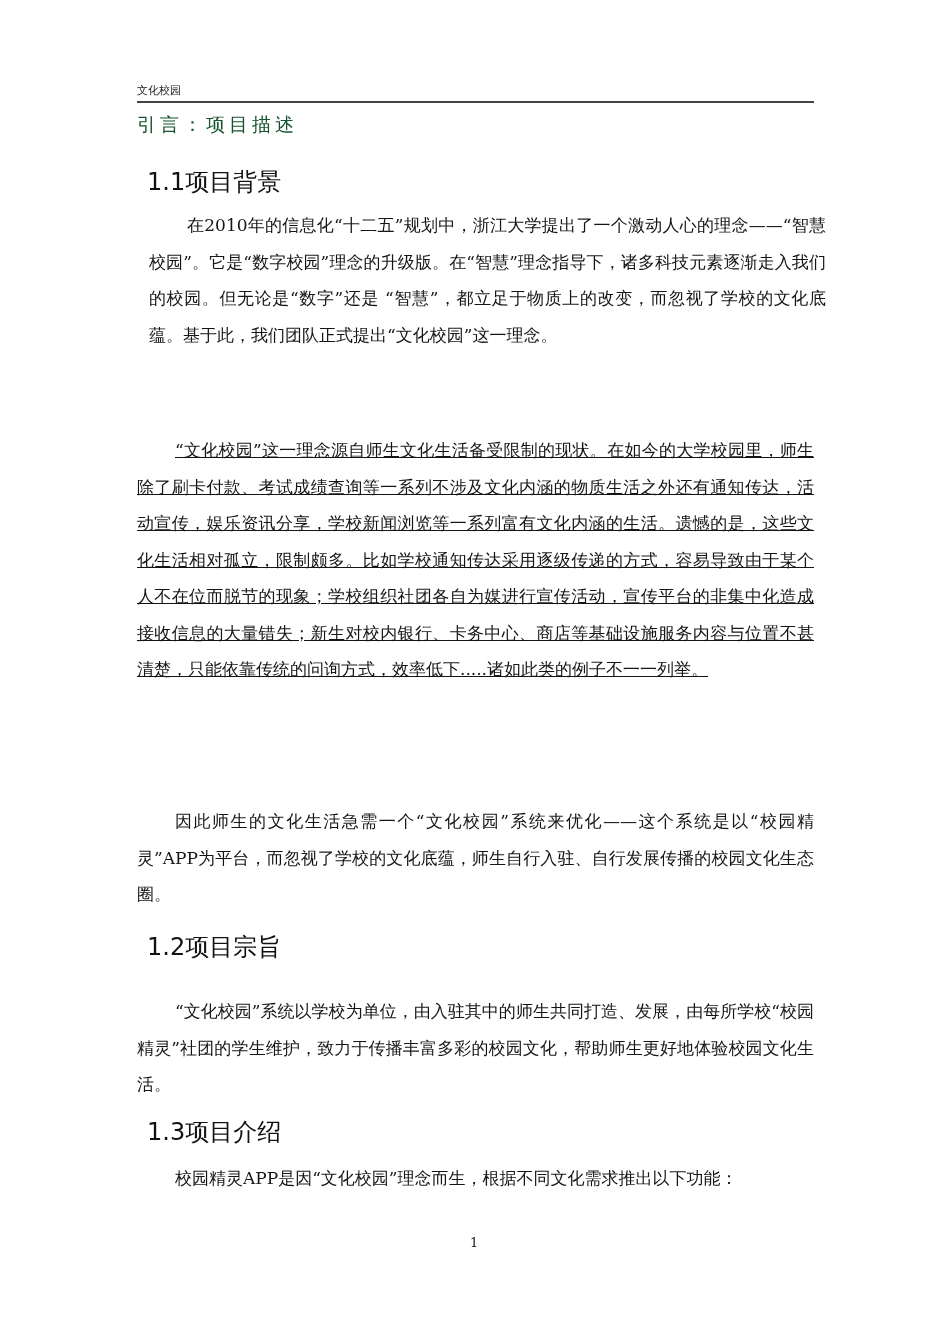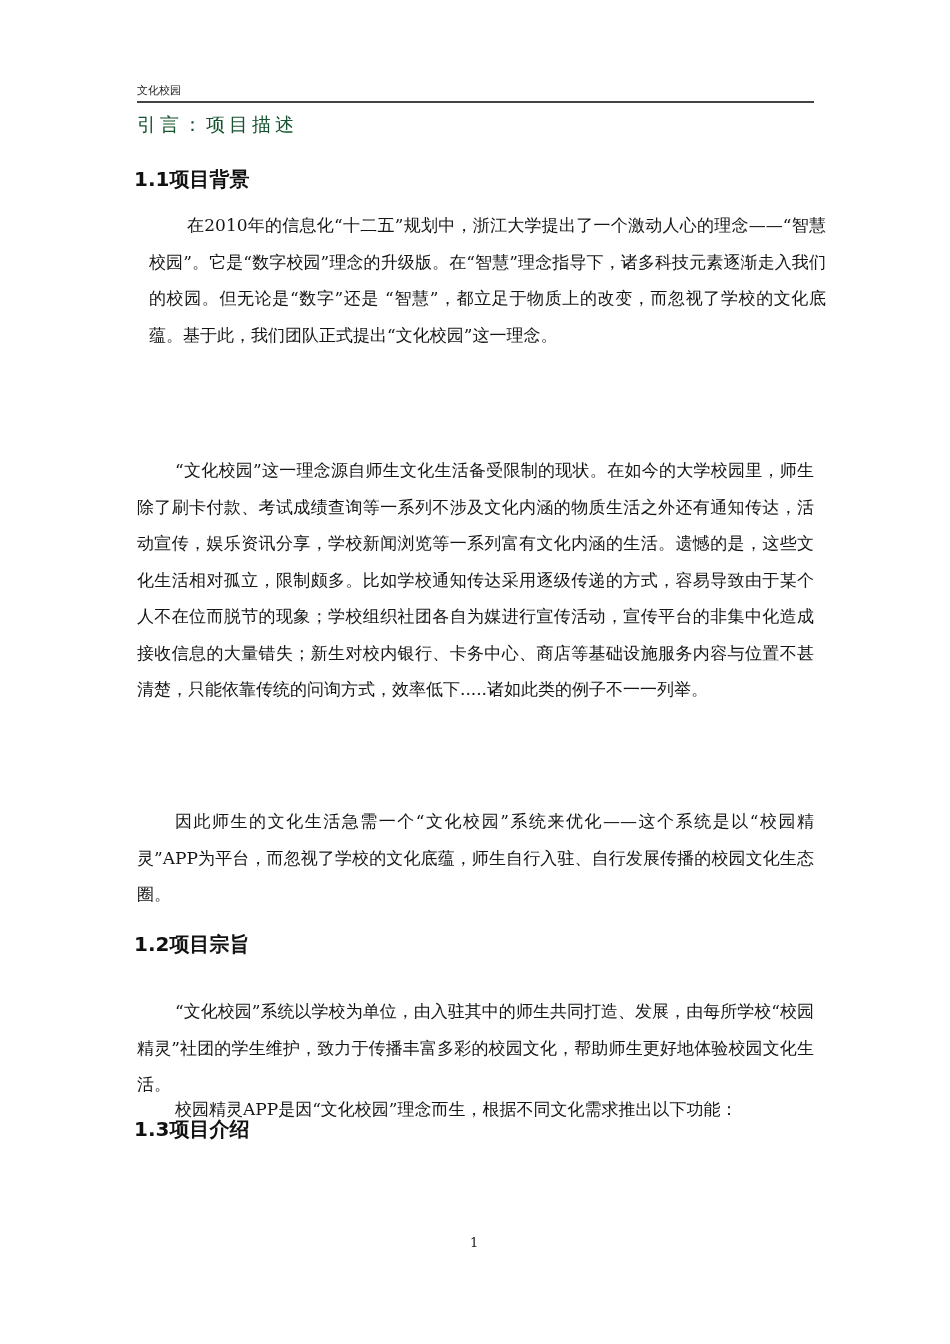--- a/index.html
+++ b/index.html
@@ -16,24 +16,23 @@
     .header-rule {
       position: absolute; left: 137px; top: 101px; width: 677px;
       height: 2px; background: #444;
     }
     .title {
       position: absolute; left: 137px; top: 112px;
       font-size: 19px; letter-spacing: 4px; color: #14532d;
       font-family: "DejaVu Serif", "Liberation Serif", serif;
     }
     .h2 {
-      position: absolute; left: 134px;
-      font-size: 20px; color: #111;
+      position: absolute; left: 147px;
+      font-size: 24px; color: #111;
       font-family: "DejaVu Sans", "Liberation Sans", sans-serif;
-      font-weight: bold;
     }
     .para {
       position: absolute; left: 137px; width: 677px;
       font-size: 17px; line-height: 36.5px;
       text-indent: 38px; text-align: justify; color: #151515;
     }
     .page-num {
       position: absolute; left: 470px; top: 1235px;
       font-size: 13px; color: #222;
     }
@@ -43,22 +42,22 @@
 
 <div>
   <div class="header-text">文化校园</div>
   <div class="header-rule"></div>
 </div>
 
 <div class="title">引言：项目描述</div>
 
 <div class="h2" style="top:166px;">1.1项目背景</div>
 <div class="para" style="top:207px;margin-left:12px;">在2010年的信息化“十二五”规划中，浙江大学提出了一个激动人心的理念——“智慧校园”。它是“数字校园”理念的升级版。在“智慧”理念指导下，诸多科技元素逐渐走入我们的校园。但无论是“数字”还是 “智慧”，都立足于物质上的改变，而忽视了学校的文化底蕴。基于此，我们团队正式提出“文化校园”这一理念。</div>
-<div class="para" style="top:452px;">“文化校园”这一理念源自师生文化生活备受限制的现状。在如今的大学校园里，师生除了刷卡付款、考试成绩查询等一系列不涉及文化内涵的物质生活之外还有通知传达，活动宣传，娱乐资讯分享，学校新闻浏览等一系列富有文化内涵的生活。遗憾的是，这些文化生活相对孤立，限制颇多。比如学校通知传达采用逐级传递的方式，容易导致由于某个人不在位而脱节的现象；学校组织社团各自为媒进行宣传活动，宣传平台的非集中化造成接收信息的大量错失；新生对校内银行、卡务中心、商店等基础设施服务内容与位置不甚清楚，只能依靠传统的问询方式，效率低下.....诸如此类的例子不一一列举。</div>
+<div class="para" style="top:432px;text-decoration:underline;">“文化校园”这一理念源自师生文化生活备受限制的现状。在如今的大学校园里，师生除了刷卡付款、考试成绩查询等一系列不涉及文化内涵的物质生活之外还有通知传达，活动宣传，娱乐资讯分享，学校新闻浏览等一系列富有文化内涵的生活。遗憾的是，这些文化生活相对孤立，限制颇多。比如学校通知传达采用逐级传递的方式，容易导致由于某个人不在位而脱节的现象；学校组织社团各自为媒进行宣传活动，宣传平台的非集中化造成接收信息的大量错失；新生对校内银行、卡务中心、商店等基础设施服务内容与位置不甚清楚，只能依靠传统的问询方式，效率低下.....诸如此类的例子不一一列举。</div>
 <div class="para" style="top:803px;">因此师生的文化生活急需一个“文化校园”系统来优化——这个系统是以“校园精灵”APP为平台，而忽视了学校的文化底蕴，师生自行入驻、自行发展传播的校园文化生态圈。</div>
 
 <div class="h2" style="top:931px;">1.2项目宗旨</div>
 <div class="para" style="top:975px;margin-top:18px;">“文化校园”系统以学校为单位，由入驻其中的师生共同打造、发展，由每所学校“校园精灵”社团的学生维护，致力于传播丰富多彩的校园文化，帮助师生更好地体验校园文化生活。</div>
 
 <div class="h2" style="top:1116px;">1.3项目介绍</div>
-<div class="para" style="top:1091px;">校园精灵APP是因“文化校园”理念而生，根据不同文化需求推出以下功能：</div>
+<div class="para" style="top:1160px;">校园精灵APP是因“文化校园”理念而生，根据不同文化需求推出以下功能：</div>
 
 <div class="page-num">1</div>
 
 </body></html>

